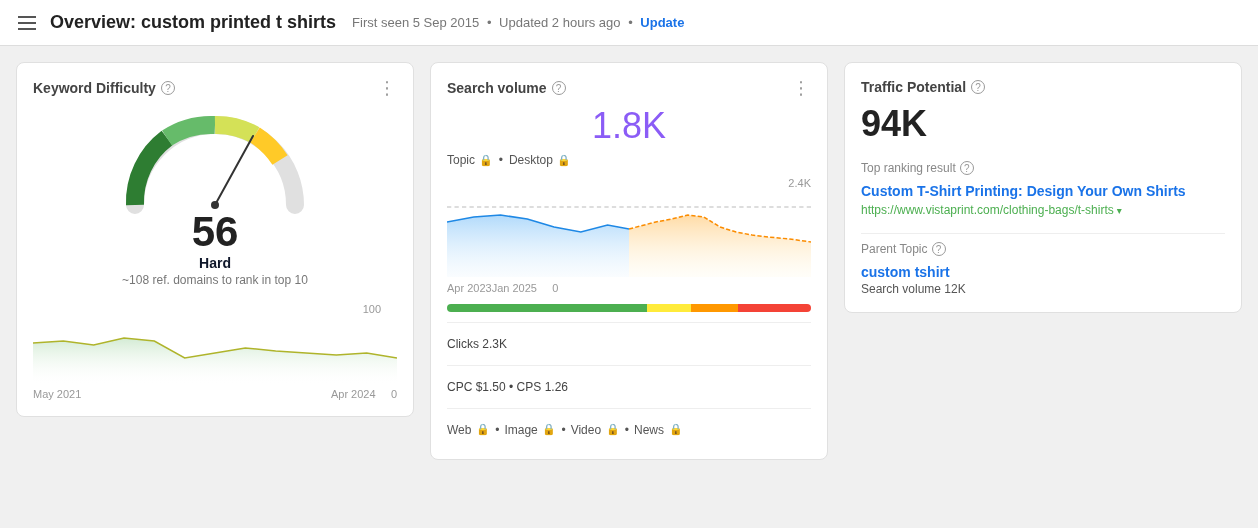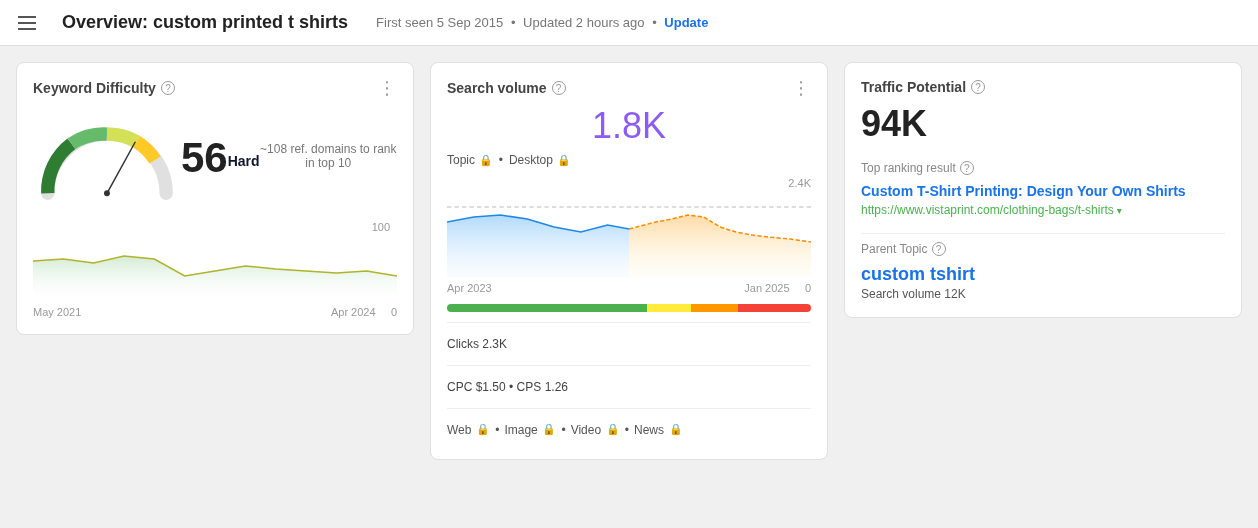--- a/index.html
+++ b/index.html
@@ -10,21 +10,21 @@
       color: #333;
     }
 
     
     .header {
       background: #fff;
       border-bottom: 1px solid #ddd;
       padding: 12px 16px;
       display: flex;
       align-items: center;
-      gap: 24px;
+      gap: 12px;
     }
     .hamburger {
       cursor: pointer;
       display: flex;
       flex-direction: column;
       gap: 4px;
       padding: 2px;
     }
     .hamburger span {
       display: block;
@@ -104,20 +104,21 @@
       color: #999;
       cursor: pointer;
       font-size: 18px;
       letter-spacing: 1px;
       line-height: 1;
     }
 
     
     .gauge-wrapper {
       display: flex;
+      flex-direction: column;
       align-items: center;
       margin: 8px 0 4px;
     }
 
     .gauge-svg {
       width: 200px;
       height: 110px;
     }
 
     .gauge-number {
@@ -187,21 +188,20 @@
     }
     .sv-chart-label-top-right {
       position: absolute;
       right: 0;
       top: 0;
       font-size: 11px;
       color: #999;
     }
     .sv-chart-labels {
       display: flex;
-      justify-content: space-between;
       margin-top: 2px;
       font-size: 11px;
       color: #999;
     }
 
     
     .progress-bar-container {
       width: 100%;
       height: 8px;
       border-radius: 4px;
@@ -259,21 +259,21 @@
       display: flex;
       align-items: center;
       gap: 3px;
       margin-bottom: 16px;
     }
     .tp-result-url .chevron {
       font-size: 10px;
       color: #4caf50;
     }
     .tp-parent-title {
-      font-size: 18px;
+      font-size: 14px;
       font-weight: 600;
       color: #1a73e8;
       margin-bottom: 2px;
       cursor: pointer;
     }
     .tp-search-vol {
       font-size: 12px;
       color: #555;
     }
 
@@ -326,21 +326,21 @@
         <line x1="100" y1="100" x2="138" y2="31" stroke="#333" stroke-width="2" stroke-linecap="round"></line>
         <circle cx="100" cy="100" r="4" fill="#333"></circle>
       </svg>
       <div class="gauge-number">56</div>
       <div class="gauge-label">Hard</div>
       <div class="gauge-sub">~108 ref. domains to rank in top 10</div>
     </div>
 
     <div class="mini-chart-wrapper">
       <div style="position:relative;">
-        <span class="mini-chart-label-top" style="position:absolute;right:7px;top:0;font-size:11px;color:#999;">100</span>
+        <span class="mini-chart-label-top" style="position:absolute;right:16px;top:0;font-size:11px;color:#999;">100</span>
         <svg width="100%" height="80" viewBox="0 0 360 80" preserveAspectRatio="none">
 
           <defs>
             <linearGradient id="kd-grad" x1="0" y1="0" x2="0" y2="1">
               <stop offset="0%" stop-color="#c8e6c9" stop-opacity="0.8"></stop>
               <stop offset="100%" stop-color="#ffffff" stop-opacity="0.1"></stop>
             </linearGradient>
           </defs>
           <polygon points="0,40 30,38 60,42 90,35 120,38 150,55 180,50 210,45 240,48 270,50 300,52 330,50 360,55 360,80 0,80" fill="url(#kd-grad)"></polygon>
 

